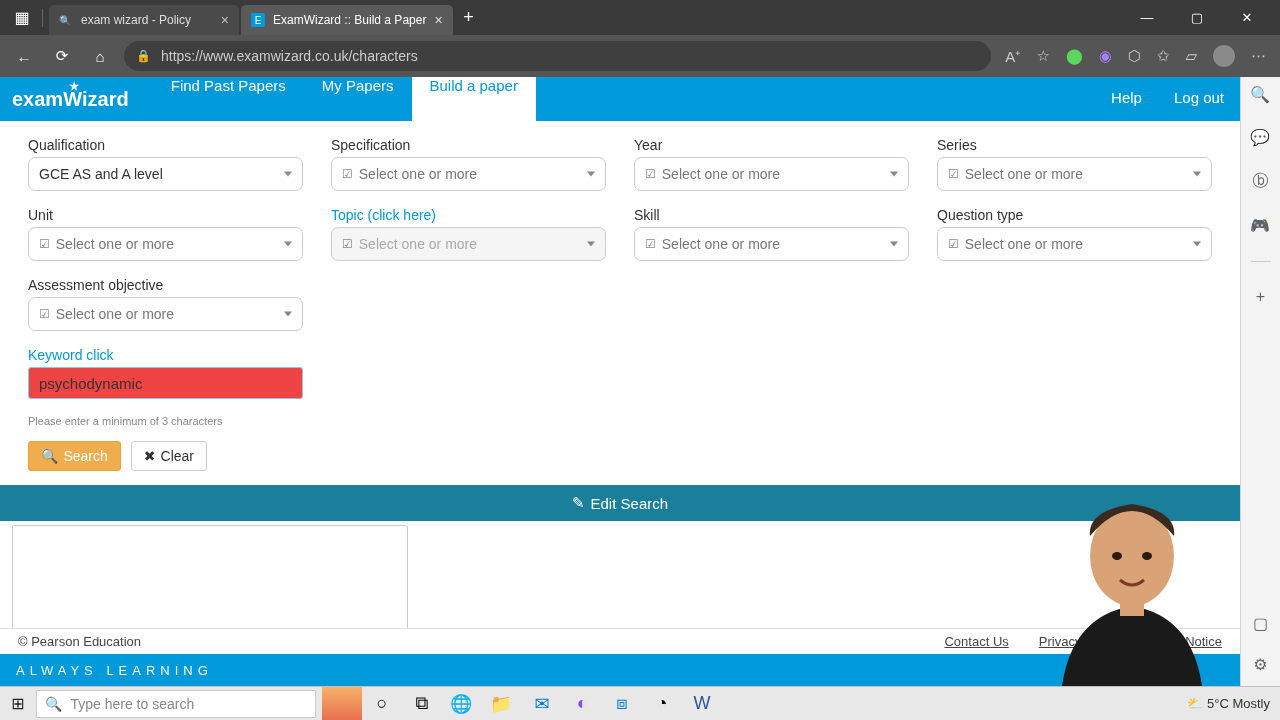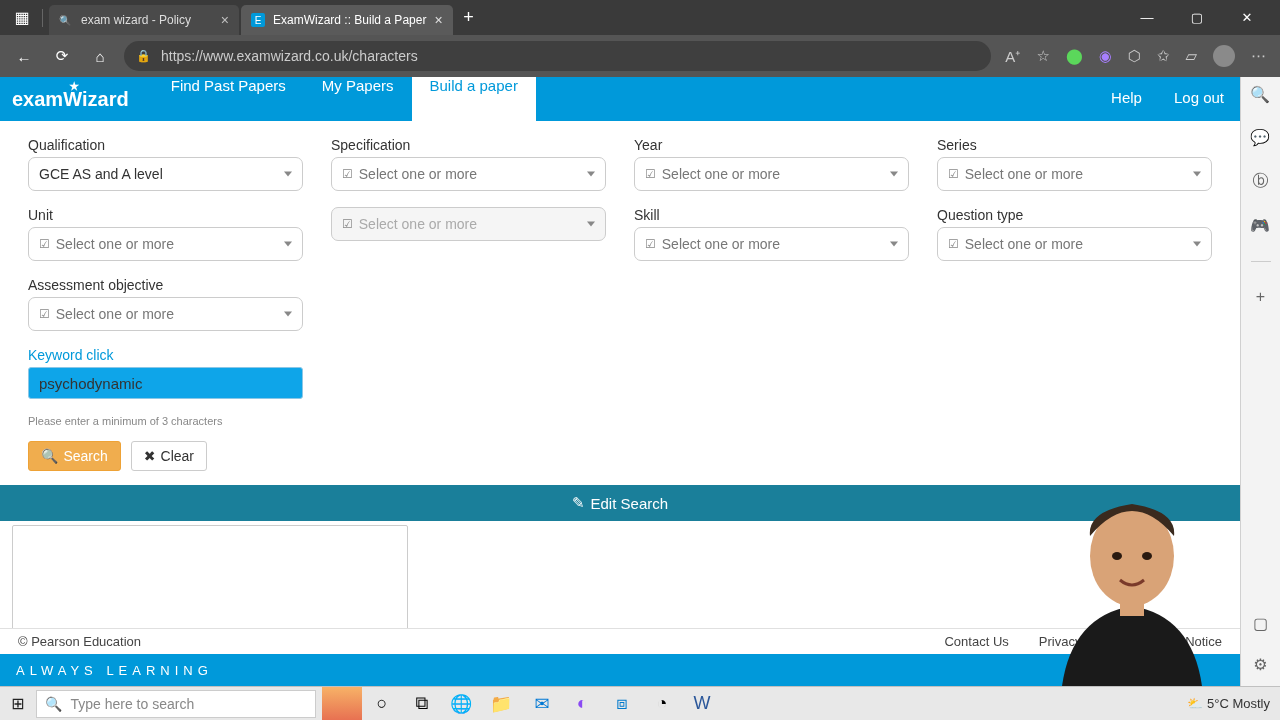--- a/index.html
+++ b/index.html
@@ -43,35 +43,35 @@
 .filters { padding: 16px 28px 8px 28px; display: grid; grid-template-columns: repeat(4, 1fr); column-gap: 28px; row-gap: 16px; }
 .filter-block { display: flex; flex-direction: column; gap: 4px; }
 .filter-label { font-size: 14px; color: #333; }
 .filter-label.link { color: #0099da; cursor: pointer; }
 .select-box { height: 32px; border: 1px solid #ccc; border-radius: 7px; background: #fff; display: flex; align-items: center; padding: 16px 10px; font-size: 14px; color: #333; position: relative; }
 .select-box.multi { color: #777; }
 .select-box .check { color: #888; margin-right: 6px; font-size: 12px; }
 .select-box .caret { position: absolute; right: 10px; top: 50%; transform: translateY(-50%); width: 0; height: 0; border-left: 4px solid transparent; border-right: 4px solid transparent; border-top: 5px solid #888; }
 .select-box.disabled { background: #f5f5f5; color: #aaa; }
 
-.text-input { height: 32px; border: 1px solid #8bc7e6; background: #0ea5e9; border-radius: 3px; padding: 1px 10px; font-size: 15px; color: #333; outline: none; }
+.text-input { height: 32px; border: 1px solid #8bc7e6; background: #ef4444; border-radius: 3px; padding: 1px 10px; font-size: 15px; color: #333; outline: none; }
 .hint { font-size: 11px; color: #888; margin-top: 12px; }
 
 .button-row { padding: 6px 28px 14px 28px; display: flex; gap: 10px; }
 .btn { height: 30px; border-radius: 3px; border: 1px solid #ccc; background: #fff; padding: 0 12px; font-size: 14px; display: flex; align-items: center; gap: 5px; cursor: pointer; color: #333; }
 .btn.primary { background: #f0ad4e; color: #fff; border-color: #eea236; }
 
 .edit-bar { background: #1a7f9a; color: #fff; height: 36px; display: flex; align-items: center; justify-content: center; font-size: 15px; gap: 6px; cursor: pointer; }
 
 .result-area { padding: 4px 12px 0 12px; }
 .result-box { width: 396px; height: 152px; border: 1px solid #ccc; border-radius: 2px; background: #fff; }
 
 .footer { position: absolute; bottom: 32px; left: 0; right: 0; height: 26px; border-top: 1px solid #e0e0e0; display: flex; align-items: center; padding: 0 18px; font-size: 13px; color: #444; background:#fff;}
 .footer .links { margin-left: auto; display: flex; gap: 30px; }
-.footer .links a { color: #444; }
+.footer .links a { color: #444; text-decoration: underline; }
 
 .tagline { position: absolute; bottom: 0; left: 0; right: 0; height: 32px; background: #0099da; color: #fff; letter-spacing: 5px; font-size: 13px; display: flex; align-items: center; padding-left: 16px; }
 
 
 .webcam { position: absolute; right: 8px; bottom: 0; width: 220px; height: 210px; overflow:hidden; }
 .webcam svg { width: 100%; height: 100%; }
 
 
 .taskbar { position: absolute; left: 0; right: 0; bottom: 0; height: 34px; background: #e8e8e8; display: flex; align-items: center; border-top: 1px solid #c0c0c0; }
 .start { width: 36px; height: 100%; display:flex;align-items:center;justify-content:center; font-size: 16px; color:#222;}
@@ -189,20 +189,21 @@
 
     <div class="filter-block">
       <span class="filter-label">Unit</span>
       <div class="select-box multi">
         <span class="check">☑</span>
           <span>Select one or more</span>
           <span class="caret"></span>
       </div>
     </div>
     <div class="filter-block">
+      <span class="filter-label link">Topic (click here)</span>
       <div class="select-box multi disabled">
         <span class="check">☑</span>
           <span>Select one or more</span>
           <span class="caret"></span>
       </div>
     </div>
     <div class="filter-block">
       <span class="filter-label">Skill</span>
       <div class="select-box multi">
         <span class="check">☑</span>

